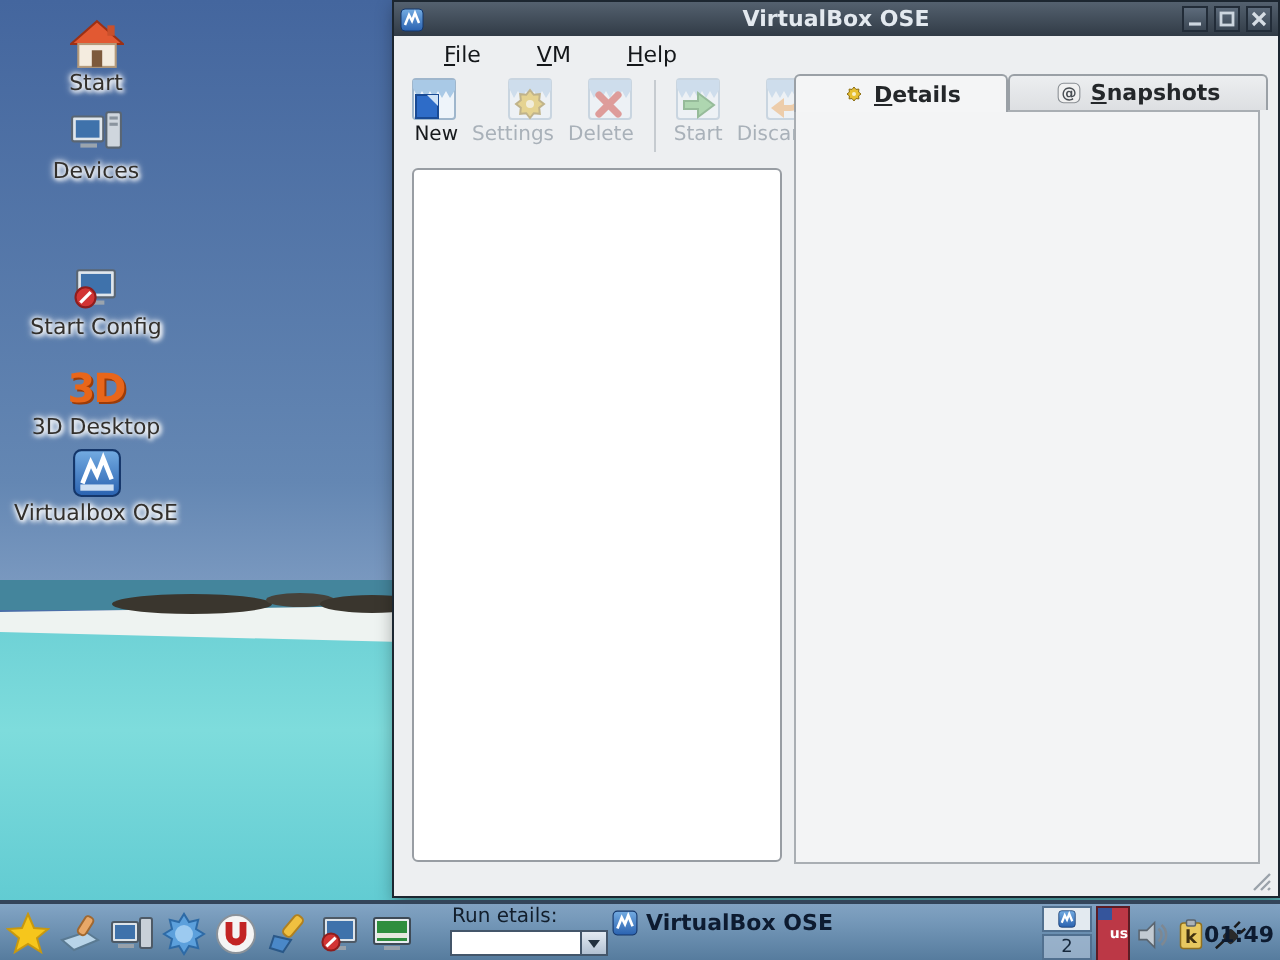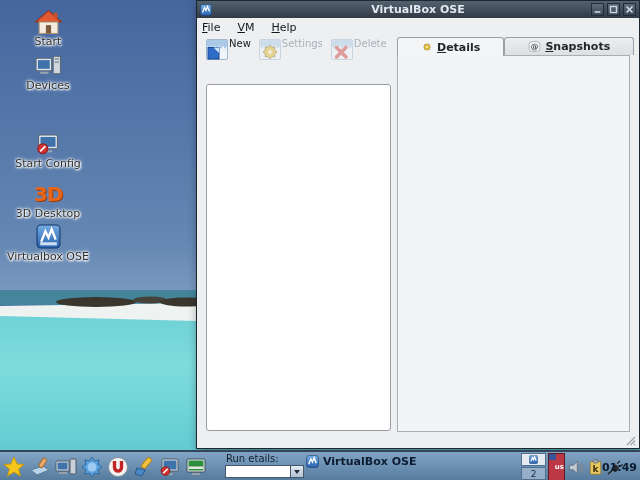--- a/index.html
+++ b/index.html
@@ -12,25 +12,25 @@
   .desk-icon { position:absolute; left:0; width:96px; display:flex; flex-direction:column; align-items:center; gap:1px; cursor:default; }
   .desk-icon .dlabel { font-size:11px; color:#33302c; text-shadow:0 0 2px #fff,0 0 3px #fff,0 0 4px rgba(255,255,255,.95),1px 1px 2px #fff; white-space:nowrap; }
   .icon-3d-text { font-size:20px; font-weight:bold; color:#e8661a; text-shadow:1px 1px 0 #9c3c08; letter-spacing:-1px; }
 
   
   #vbox-window { position:absolute; left:196px; top:0; width:444px; height:449px; background:#edeff1; border:1px solid #1c2630; box-shadow:2px 3px 9px rgba(0,0,0,.45); }
   .titlebar { position:relative; height:17px; display:flex; align-items:center; background:linear-gradient(#54616f,#313b46); padding:0 3px; }
   .titlebar .title { position:absolute; left:0; right:0; text-align:center; font-size:11px; font-weight:bold; color:#e3e9ef; pointer-events:none; }
   .tb-spacer { flex:1; }
   .win-btn { width:13px; height:13px; margin-left:3px; background:linear-gradient(#5d6b7b,#3b4754); border:1px solid #222c38; display:flex; align-items:center; justify-content:center; z-index:2; }
-  .menubar { height:19px; display:flex; align-items:center; gap:11px; padding:0 2px; font-size:11px; color:#14171a; }
+  .menubar { height:19px; display:flex; align-items:center; gap:22px; padding:0 22px; font-size:11px; color:#14171a; }
   .menubar u, .tab u { text-decoration:underline; }
   .menu-item { padding:1px 3px; }
   .toolbar { display:flex; align-items:flex-start; padding:1px 0 0 8px; height:46px; }
-  .tool-btn { display:flex; flex-direction:row; align-items:flex-start; gap:0; margin-right:7px; font-size:10px; color:#17191c; }
+  .tool-btn { display:flex; flex-direction:column; align-items:flex-end; gap:0; margin-right:7px; font-size:10px; color:#17191c; }
   .tool-btn.disabled { color:#a9b1b9; }
   .tool-btn.disabled svg { opacity:.45; }
   .tool-sep { width:1px; height:36px; background:#c6cbd0; margin:2px 9px 0 3px; }
   .tabs { position:absolute; left:200px; top:36px; display:flex; z-index:3; }
   .tab { height:18px; display:flex; align-items:center; gap:4px; padding:0 23px; font-size:11px; font-weight:bold; color:#24272a; border:1px solid #9aa0a6; border-bottom:none; border-radius:3px 3px 0 0; background:linear-gradient(#eceef0,#dddfe2); }
   .tab.active { background:#f4f5f6; height:19px; }
   .details-panel { position:absolute; left:200px; top:54px; width:233px; height:377px; background:#f3f4f5; border:1px solid #a9aeb3; }
   .vm-list { position:absolute; left:9px; top:83px; width:185px; height:347px; background:#ffffff; border:1px solid #989da3; border-radius:3px; }
   .statusbar { position:absolute; left:2px; right:2px; bottom:1px; height:13px; }
   .grip { position:absolute; right:1px; bottom:1px; }

